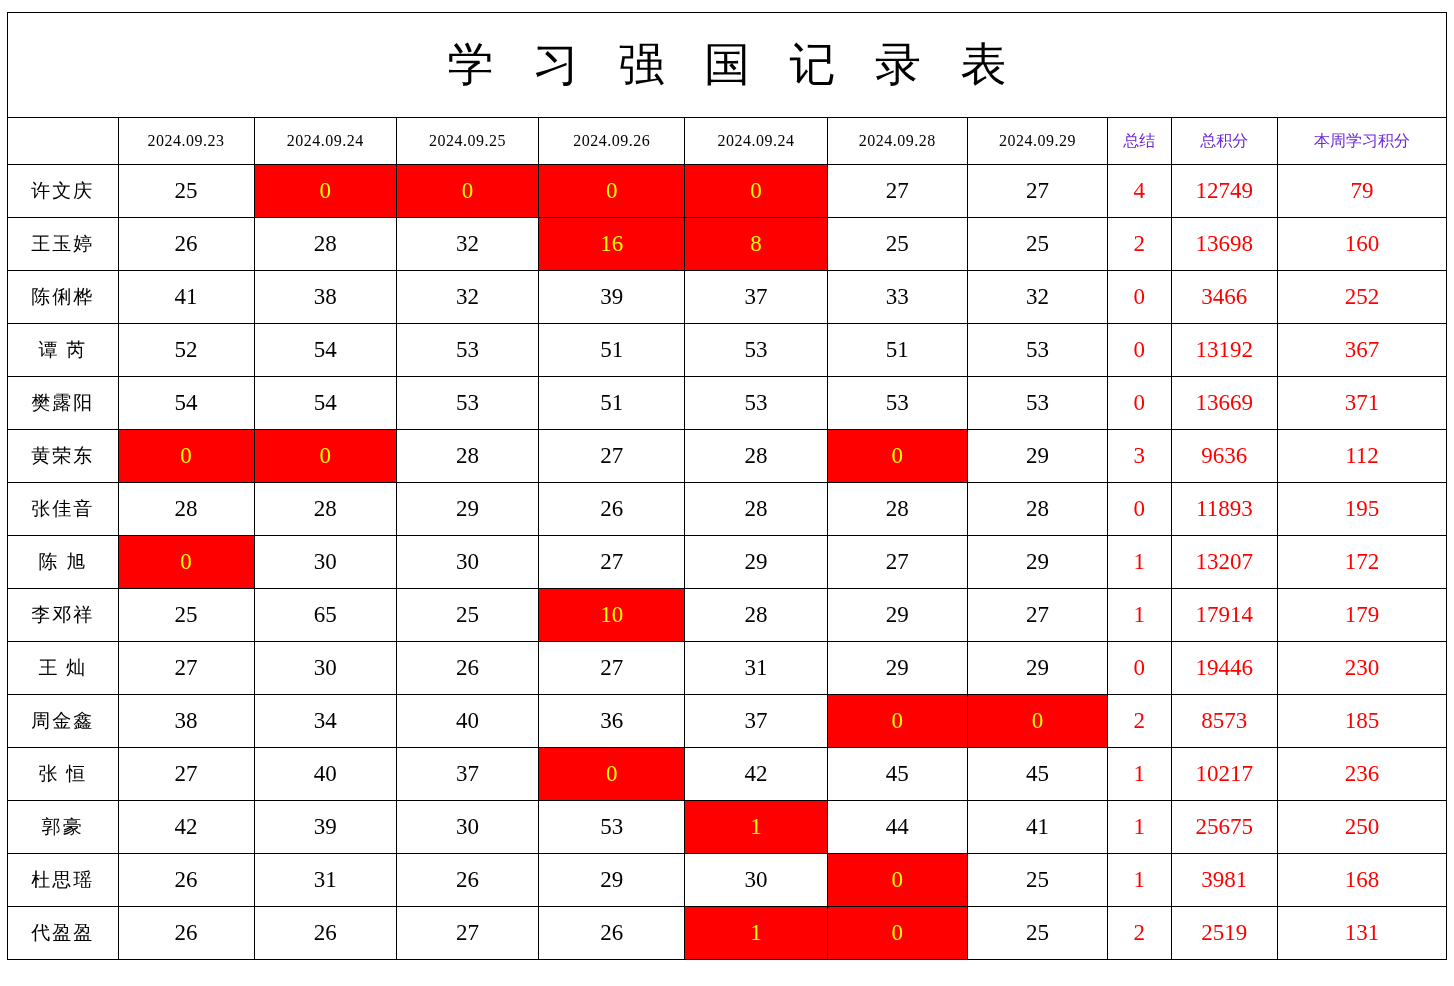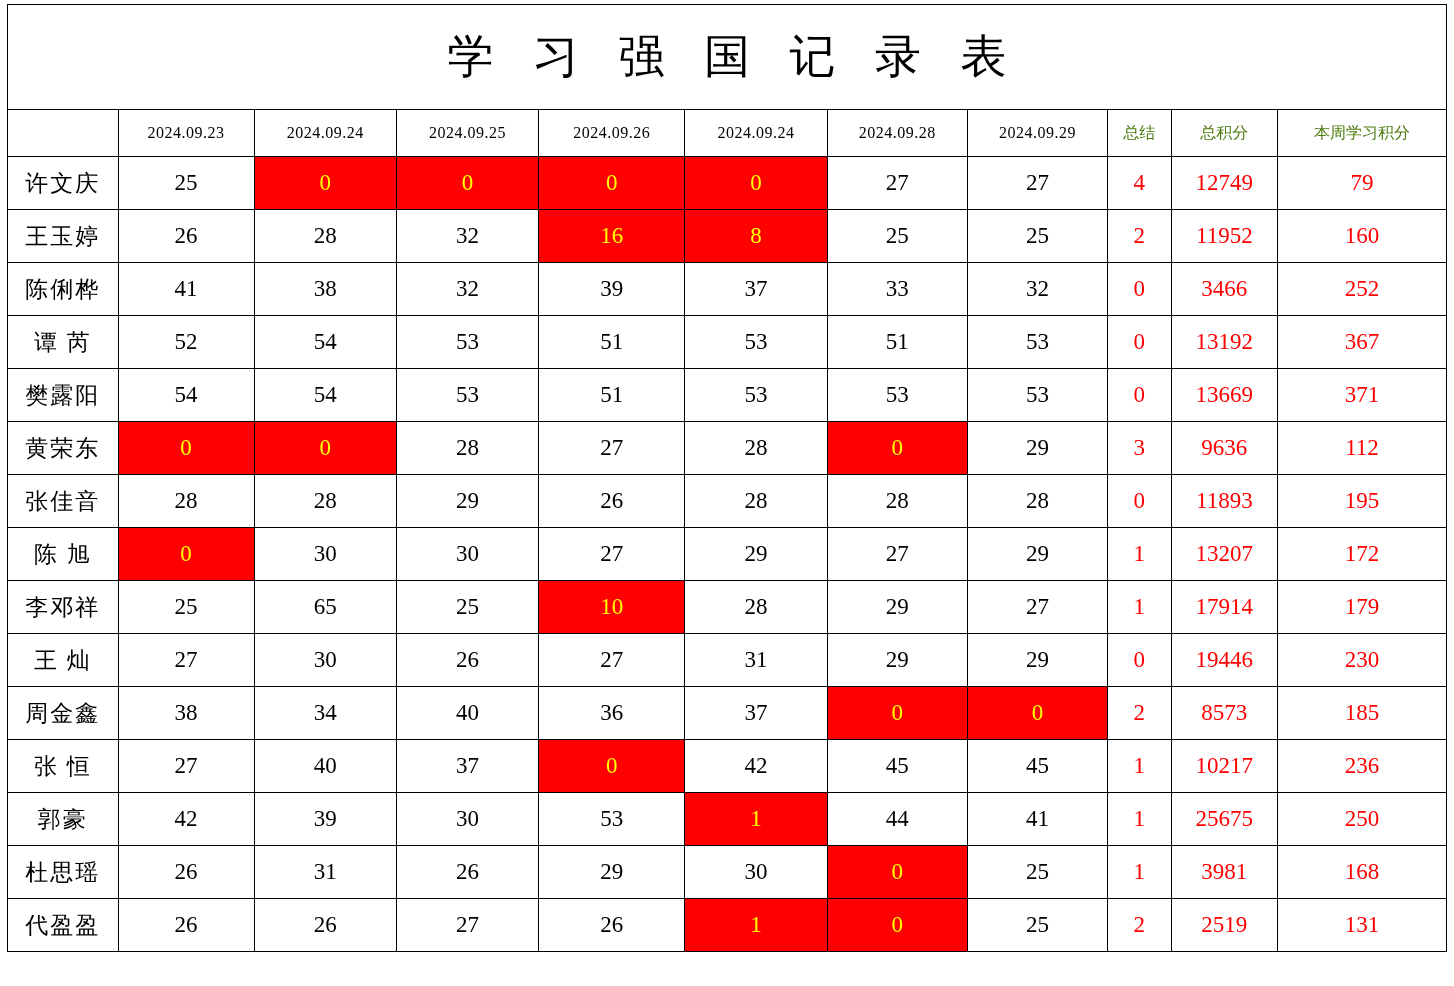--- a/index.html
+++ b/index.html
@@ -17,21 +17,21 @@
   #sheet {
     width: 1454px;
     height: 986px;
     box-sizing: border-box;
     padding: 4px 6px 0 6px;
   }
   table.grid {
     border-collapse: collapse;
     table-layout: fixed;
     width: 1440px;
-    margin: 0 auto;
+    margin: 8px auto;
   }
   table.grid td, table.grid th {
     border: 1px solid #000000;
     text-align: center;
     vertical-align: middle;
     padding: 0;
     font-weight: normal;
   }
   
   .title-cell {
@@ -48,30 +48,30 @@
   }
   
   tr.header-row td {
     height: 46px;
     font-size: 16px;
   }
   td.date-head {
     letter-spacing: 0.5px;
   }
   td.sum-head, td.total-head, td.week-head {
-    color: #4d7c0f;
+    color: #6d28d9;
     font-weight: bold;
   }
   td.corner {
     border-top: none;
     border-left: none;
   }
   
   td.name {
-    font-size: 23px;
+    font-size: 19px;
     height: 52px;
     letter-spacing: 2px;
   }
   
   td.val {
     font-size: 23px;
     height: 52px;
   }
   td.zero {
     background: #ff0000;
@@ -133,21 +133,21 @@
         <tr>
           <td class="name">王玉婷</td>
           <td class="val">26</td>
           <td class="val">28</td>
           <td class="val">32</td>
           <td class="val zero">16</td>
           <td class="val zero">8</td>
           <td class="val">25</td>
           <td class="val">25</td>
           <td class="val red">2</td>
-          <td class="val red">11952</td>
+          <td class="val red">13698</td>
           <td class="val red">160</td>
         </tr>
         <tr>
           <td class="name">陈俐桦</td>
           <td class="val">41</td>
           <td class="val">38</td>
           <td class="val">32</td>
           <td class="val">39</td>
           <td class="val">37</td>
           <td class="val">33</td>

